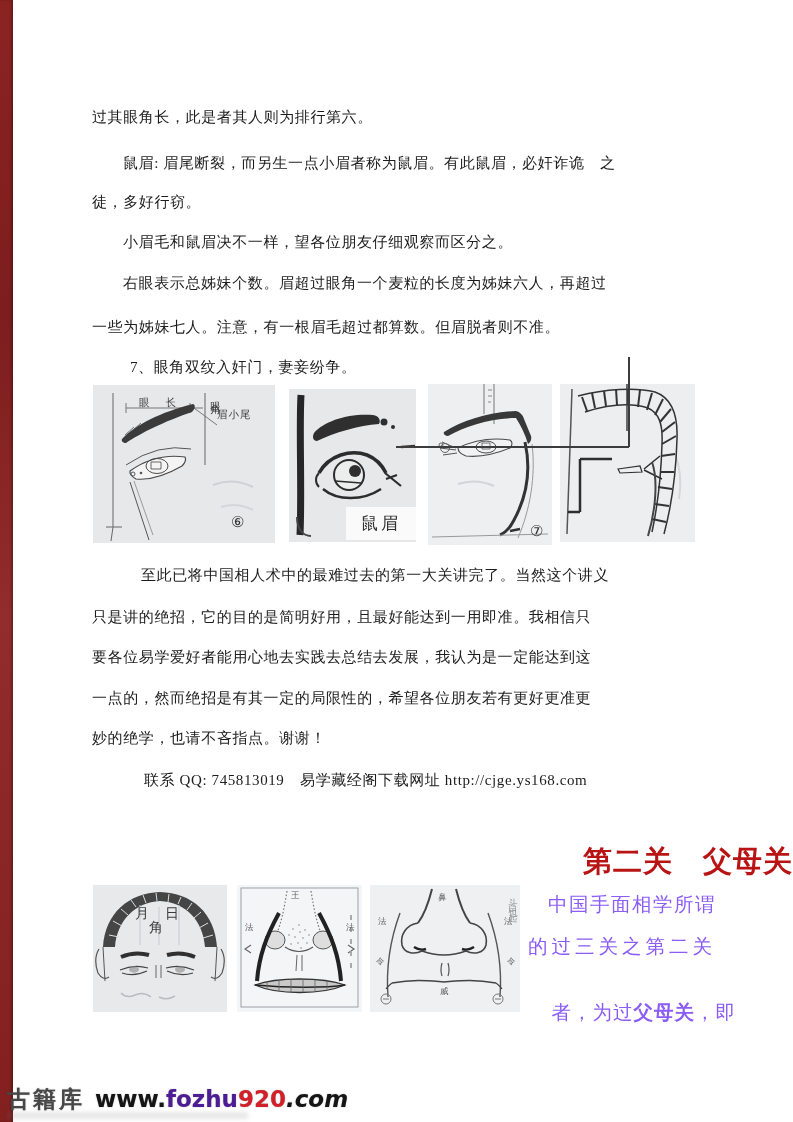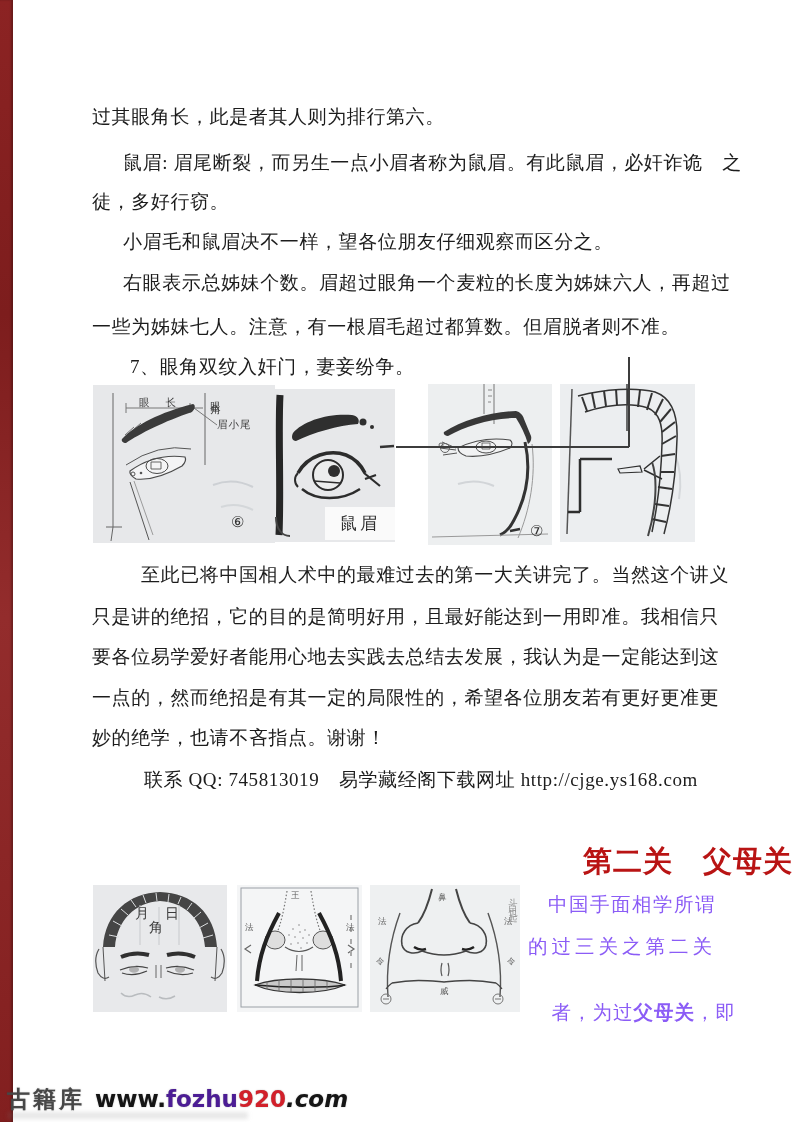--- a/index.html
+++ b/index.html
@@ -10,21 +10,21 @@
     color:#1b1b1b;
   }
   
   #spine{
     position:absolute;left:0;top:0;width:13px;height:1122px;
     background:linear-gradient(180deg,#8c2323 0%,#7d1d1d 28%,#932c2c 55%,#821f1f 100%);
     box-shadow:inset -2px 0 2px rgba(0,0,0,.25);
   }
   .line{
     position:absolute;left:92px;width:624px;height:26px;
-    font-size:19px;line-height:26px;letter-spacing:.6px;
+    font-size:15px;line-height:26px;letter-spacing:.6px;
     color:#1c1c1c;white-space:pre;
   }
   .ind31{padding-left:31px;}
   .ind38{padding-left:38px;}
   .ind49{padding-left:49px;}
   .ind52{padding-left:52px;}
   .figure{position:absolute;}
   .figure svg{position:absolute;left:0;top:0;}
   .flabel{
     position:absolute;font-size:10.5px;line-height:12px;color:#3c3c3c;
@@ -102,25 +102,25 @@
       <path d="M37,86 Q62,68 92,72 Q94,76 89,81 Q63,96 43,94 Q36,90 37,86 Z" stroke="#4a4a4a" stroke-width="1.2" fill="#f4f4f5"></path>
       <ellipse cx="64" cy="81" rx="11" ry="7.5" stroke="#4a4a4a" fill="none"></ellipse>
       <path d="M58,77 h10 v7 h-10 z" stroke="#555" fill="none" stroke-width="0.9"></path>
       <circle cx="40" cy="89" r="2" stroke="#555" fill="none"></circle>
       <circle cx="48" cy="88" r="1.3" fill="#555"></circle>
       <path d="M37,97 L56,155" stroke="#555" stroke-width="1" fill="none"></path>
       <path d="M41,96 L60,150" stroke="#888" stroke-width="0.8" fill="none"></path>
     </svg>
     <div class="flabel" style="left:46px;top:12px;letter-spacing:16px">眼长</div>
     <div class="flabel vert" style="left:116px;top:8px;letter-spacing:2px">眼角</div>
-    <div class="flabel" style="left:124px;top:34px;letter-spacing:1px">眉小尾</div>
+    <div class="flabel" style="left:124px;top:24px;letter-spacing:1px">眉小尾</div>
     <div class="fignum" style="left:138px;top:128px">⑥</div>
   </div>
 
-  <div class="figure" style="left:268px;top:389px;width:127px;height:153px;background:#e7e8ea">
+  <div class="figure" style="left:289px;top:389px;width:127px;height:153px;background:#e7e8ea">
     <svg width="127" height="153" viewBox="0 0 127 153">
       <path d="M12,6 C10,40 13,100 11,146" stroke="#262626" stroke-width="7" fill="none"></path>
       <path d="M25,44 C35,32 60,24 84,26 C90,27 92,31 90,35 C70,36 45,44 28,52 C24,52 23,48 25,44 Z" fill="#2f2f2f"></path>
       <circle cx="95" cy="33" r="3.5" fill="#2f2f2f"></circle>
       <circle cx="104" cy="38" r="2" fill="#2f2f2f"></circle>
       <path d="M112,58 L126,57" stroke="#333" stroke-width="2.5" fill="none"></path>
       <path d="M30,84 C40,66 62,60 78,66 C88,70 94,78 97,84" stroke="#2c2c2c" stroke-width="3.5" fill="none"></path>
       <path d="M96,84 L112,97 M97,90 L108,86" stroke="#2c2c2c" stroke-width="2.2" fill="none"></path>
       <circle cx="60" cy="86" r="15" stroke="#2c2c2c" stroke-width="2" fill="#eceded"></circle>
       <circle cx="66" cy="82" r="6" fill="#2f2f2f"></circle>

